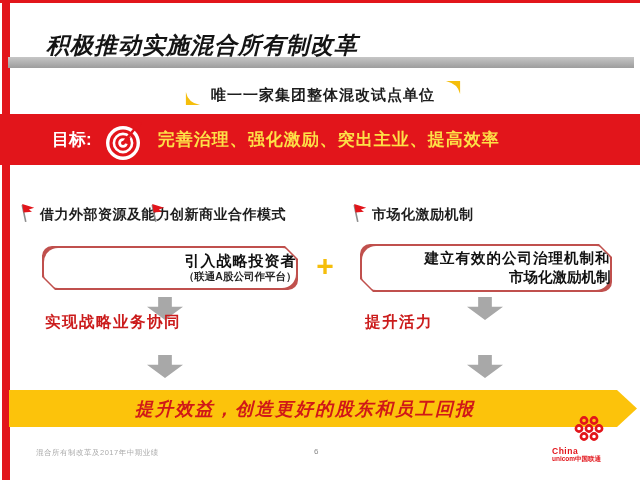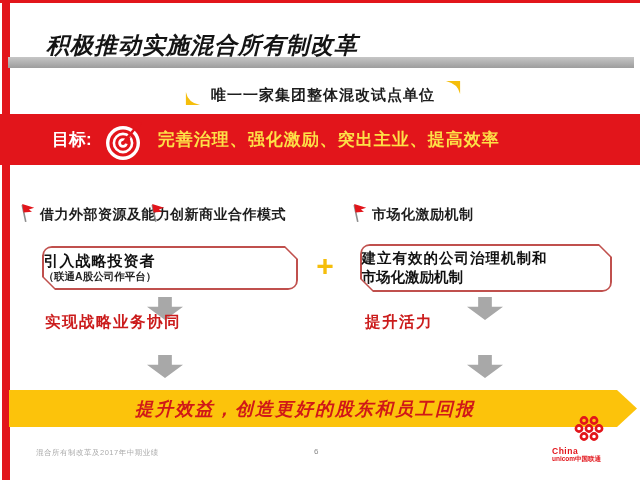--- a/index.html
+++ b/index.html
@@ -40,23 +40,23 @@
   .target-wrap{margin-left:12px;width:44px;height:46px;overflow:visible;}
   .goal-text{margin-left:10px;color:#fde047;font-weight:bold;font-size:17px;letter-spacing:1px;white-space:nowrap;}
 
   .flag-item{position:absolute;top:206px;display:flex;align-items:flex-start;gap:4px;
     font-size:14px;font-weight:bold;color:#1d1d1d;letter-spacing:0.5px;z-index:3;}
   .flag-1{left:20px;} .flag-2{left:150px;} .flag-3{left:352px;}
   .flag-glyph{margin-top:-3px;}
 
   .cutbox{position:absolute;background:var(--box-border);border-radius:10px;z-index:3;
     clip-path:polygon(0 0, calc(100% - 13px) 0, 100% 13px, 100% 100%, 13px 100%, 0 calc(100% - 13px));}
-  .cutbox .inner{position:absolute;inset:1.6px;background:#fff;border-radius:7px;
+  .cutbox .inner{position:absolute;inset:1.6px;background:#fff;border-radius:14px;
     clip-path:polygon(0 0, calc(100% - 12px) 0, 100% 12px, 100% 100%, 12px 100%, 0 calc(100% - 12px));
-    display:flex;flex-direction:column;align-items:flex-start;justify-content:center;}
+    display:flex;flex-direction:column;align-items:flex-end;justify-content:center;}
   .box-left{left:42px;top:246px;width:256px;height:44px;}
   .box-right{left:360px;top:244px;width:252px;height:48px;}
   .box-line1{font-size:15px;font-weight:bold;color:#111;letter-spacing:1px;line-height:1.2;}
   .box-line2{font-size:10.5px;font-weight:bold;color:#222;line-height:1.25;}
   .box-right .box-line1,.box-right .box-line2{font-size:14.5px;color:#111;}
 
   .plus{position:absolute;left:311px;top:251px;width:28px;text-align:center;z-index:3;
     font-size:30px;font-weight:bold;color:var(--yellow);line-height:30px;}
 
   .arrow{position:absolute;width:36px;height:23px;background:var(--arrow-gray);z-index:3;

